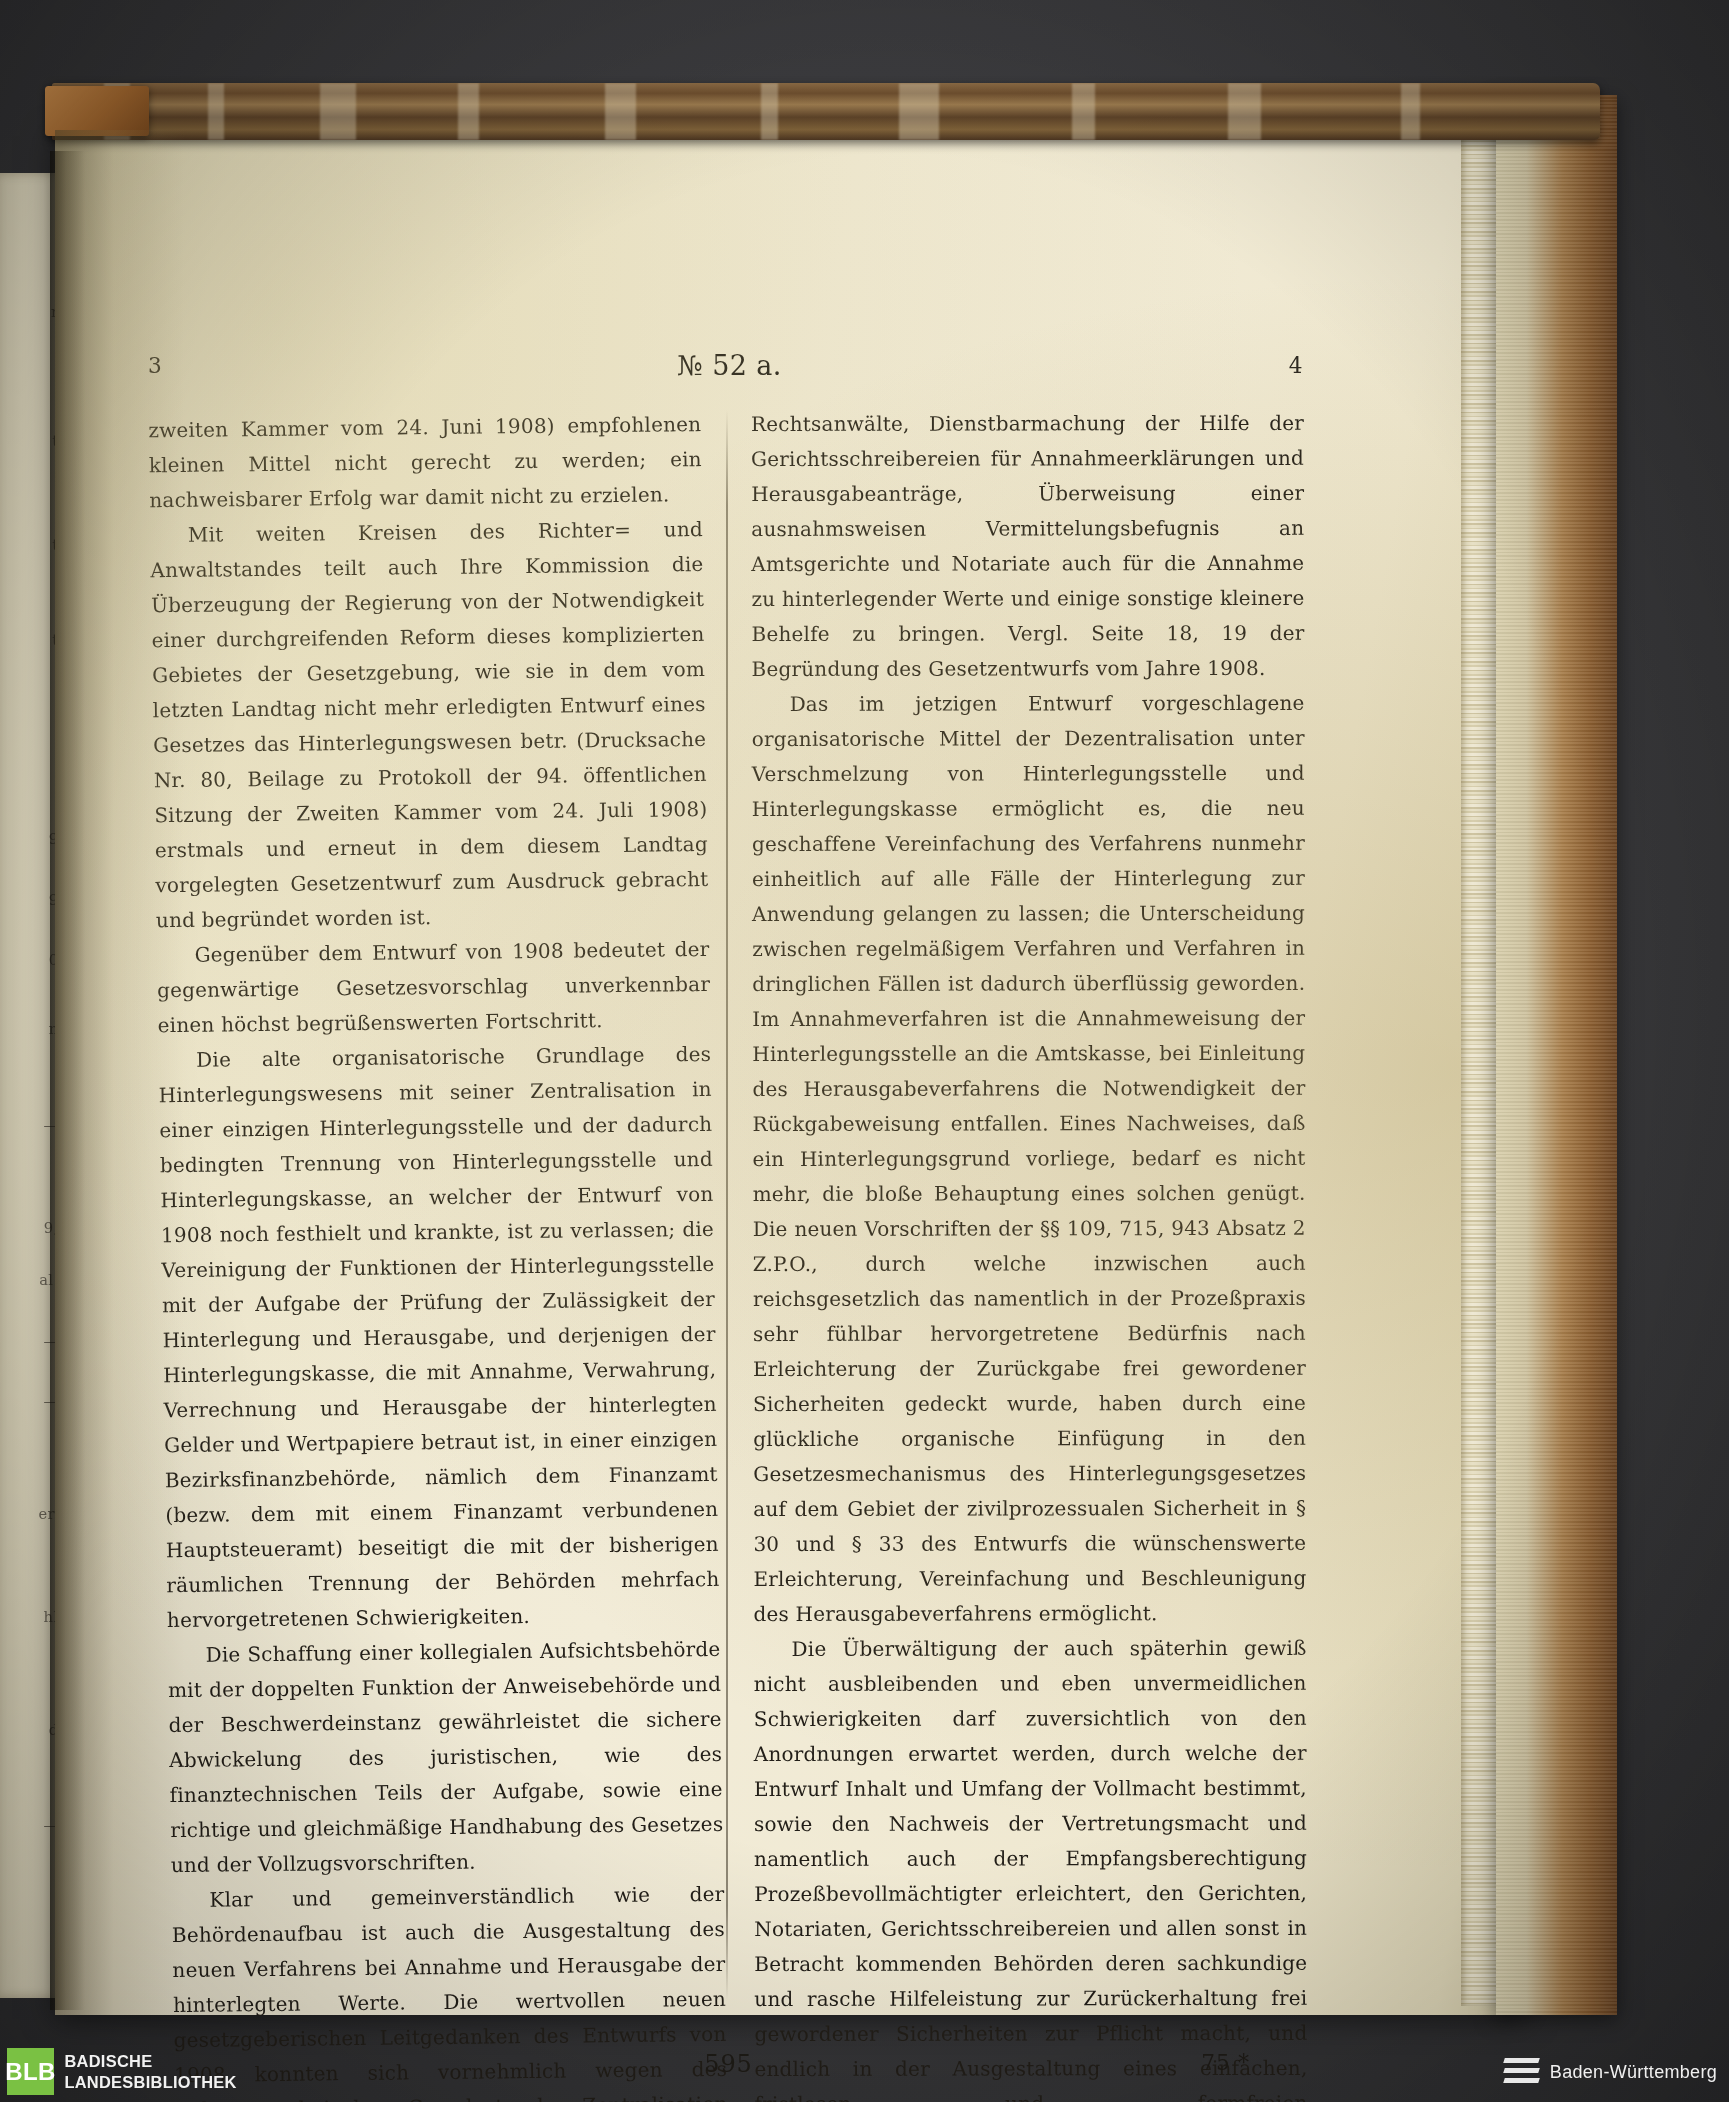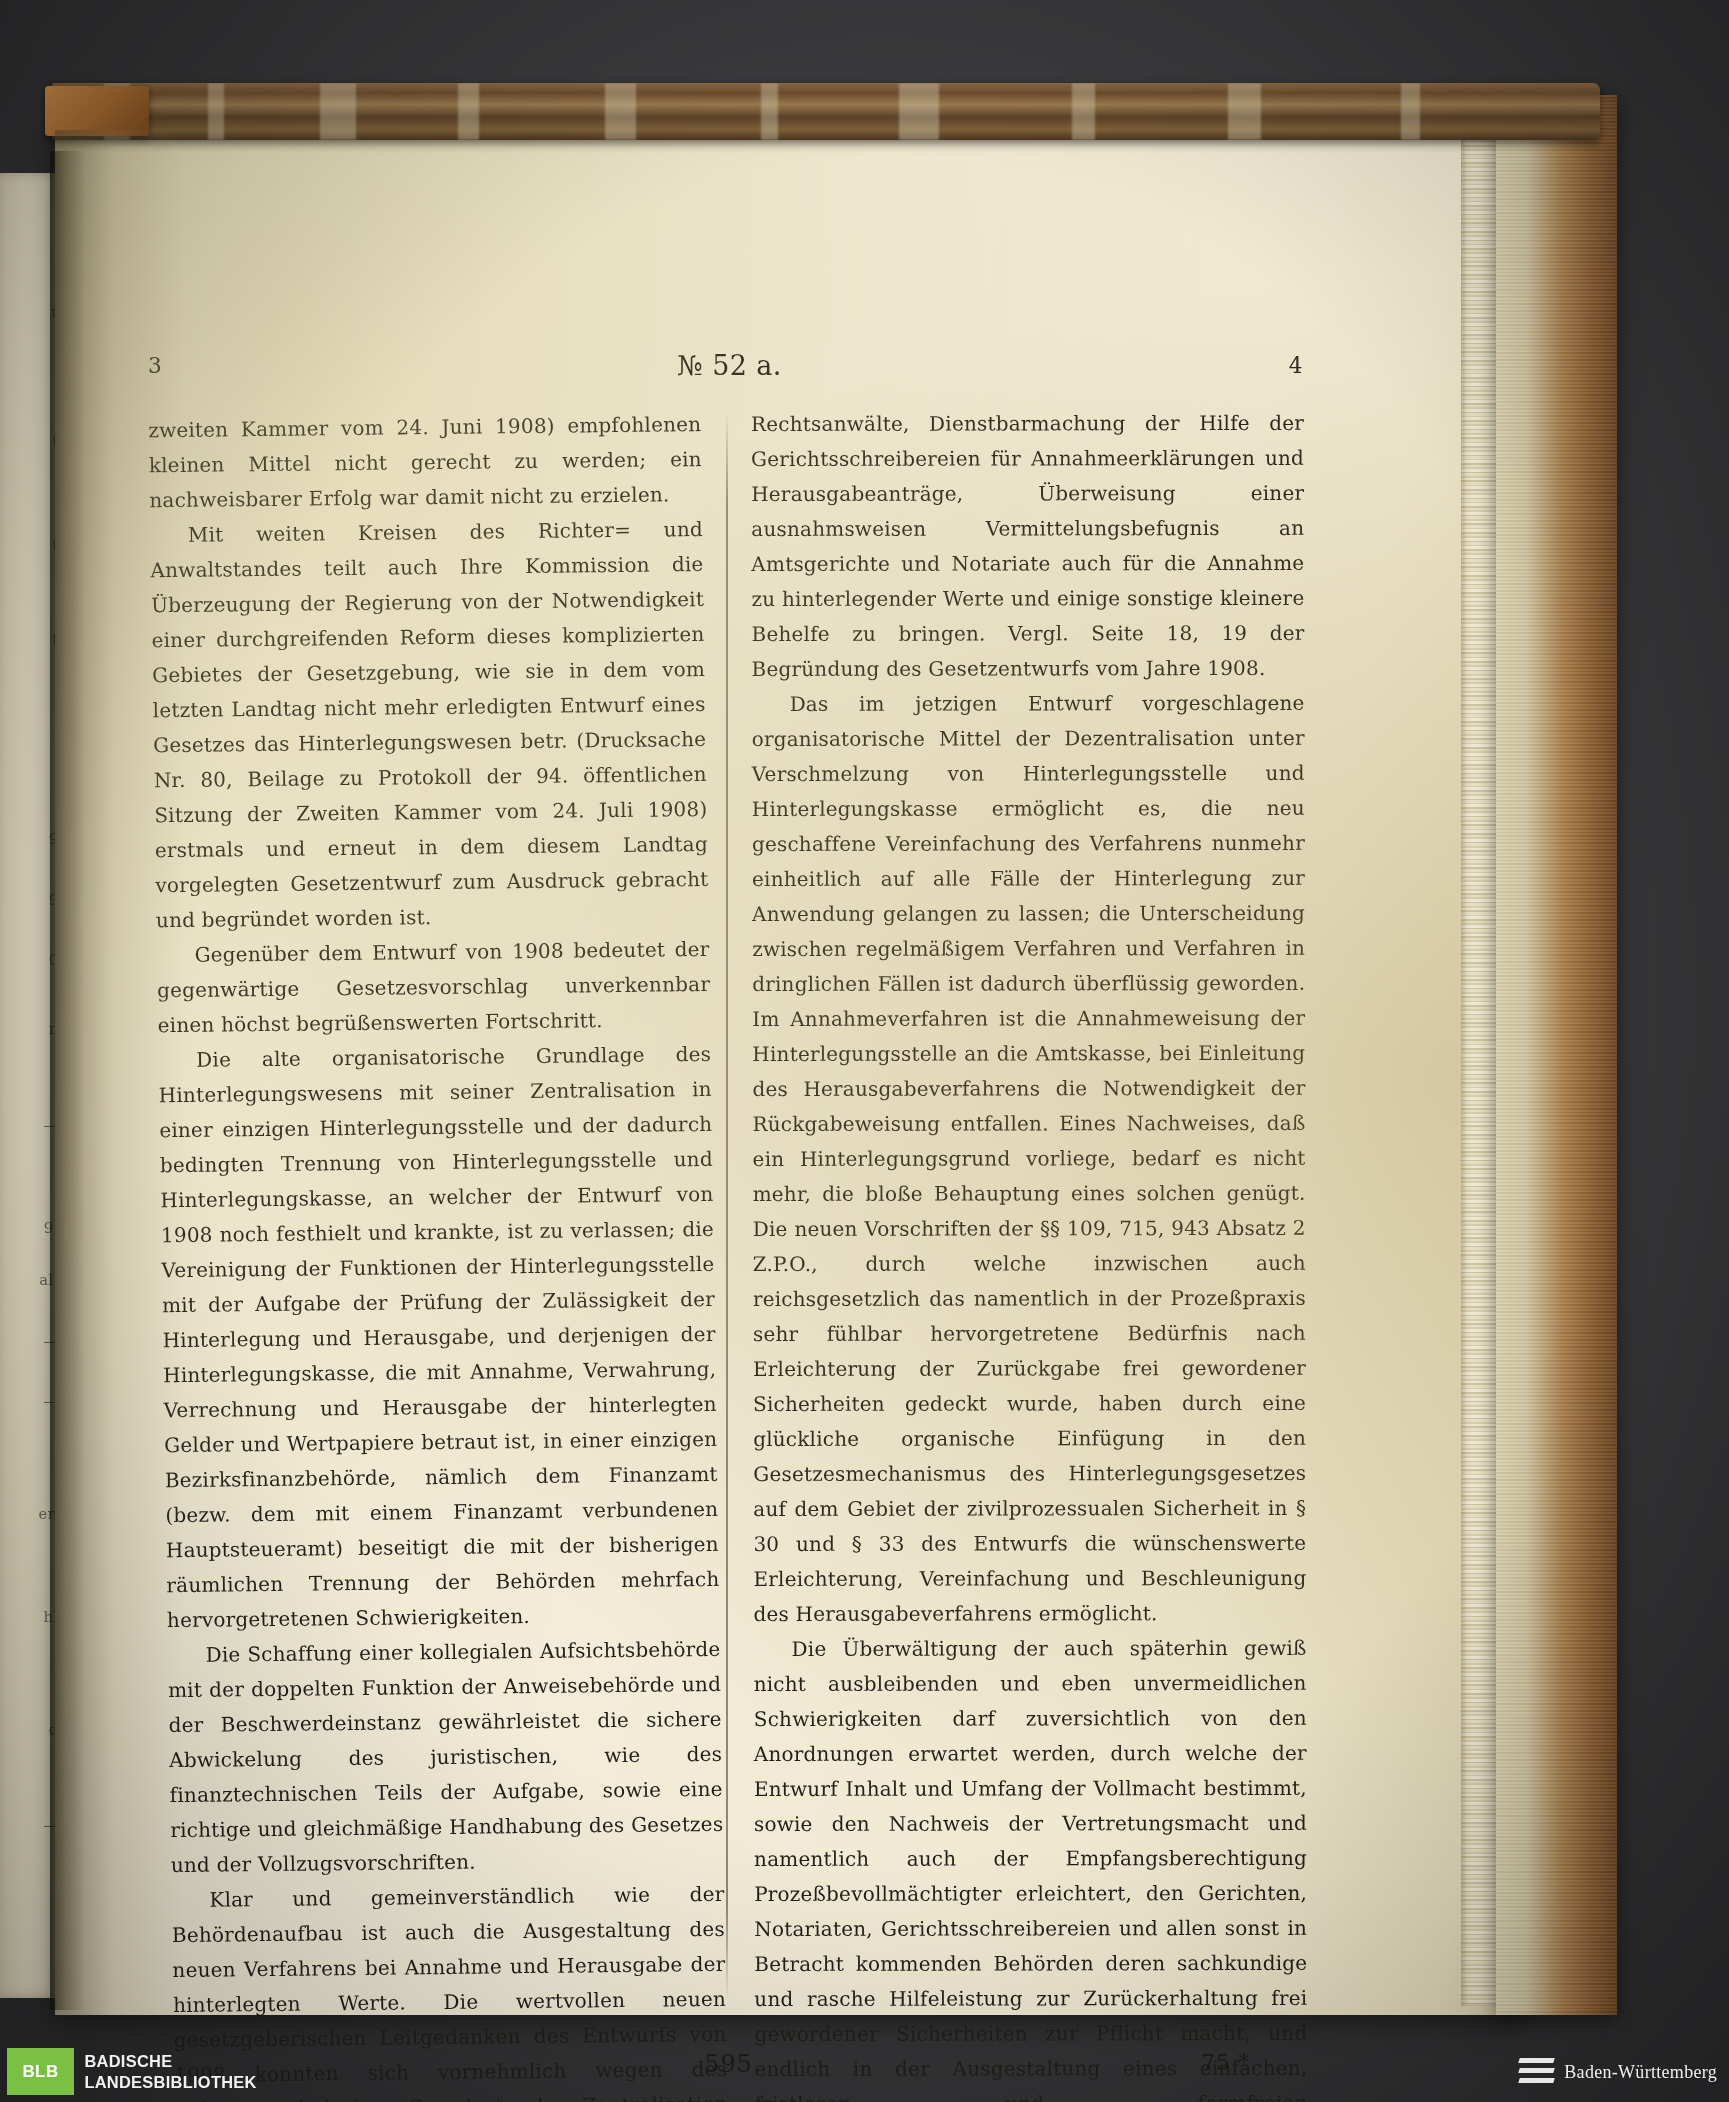--- a/index.html
+++ b/index.html
@@ -250,27 +250,27 @@
   
   #watermark-left {
     position: absolute;
     left: 7px;
     bottom: 7px;
     display: flex;
     align-items: center;
     gap: 10.4px;
   }
   .blb-logo {
-    width: 67px;
+    width: 47px;
     height: 47px;
     background: #7ac143;
     color: #fff;
     font-family: "Liberation Sans", sans-serif;
     font-weight: bold;
-    font-size: 17px;
+    font-size: 24px;
     display: flex;
     align-items: center;
     justify-content: center;
     letter-spacing: 0.4px;
   }
   .blb-text {
     color: #f2f2f2;
     font-family: "Liberation Sans", sans-serif;
     font-size: 16.4px;
     font-weight: bold;
@@ -293,21 +293,21 @@
   .bw-crest .stripe {
     position: absolute;
     left: 0;
     width: 100%;
     height: 5.2px;
     background: #e8e8e8;
     transform: skewX(-18deg);
   }
   .bw-text {
     color: #f0f0f0;
-    font-family: Liberation Serif, serif;
+    font-family: Liberation Sans, sans-serif;
     font-size: 18px;
     letter-spacing: 0.3px;
   }
 </style>
 </head>
 <body>
 
 <div id="scan">
 
   <div id="left-page-edge">

